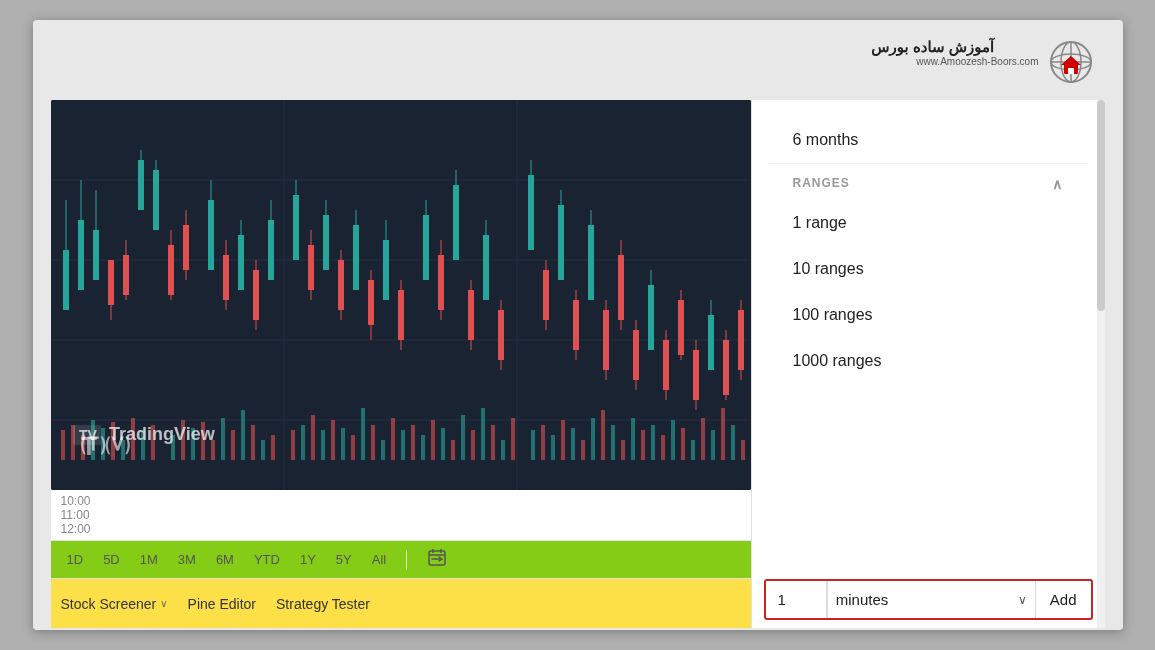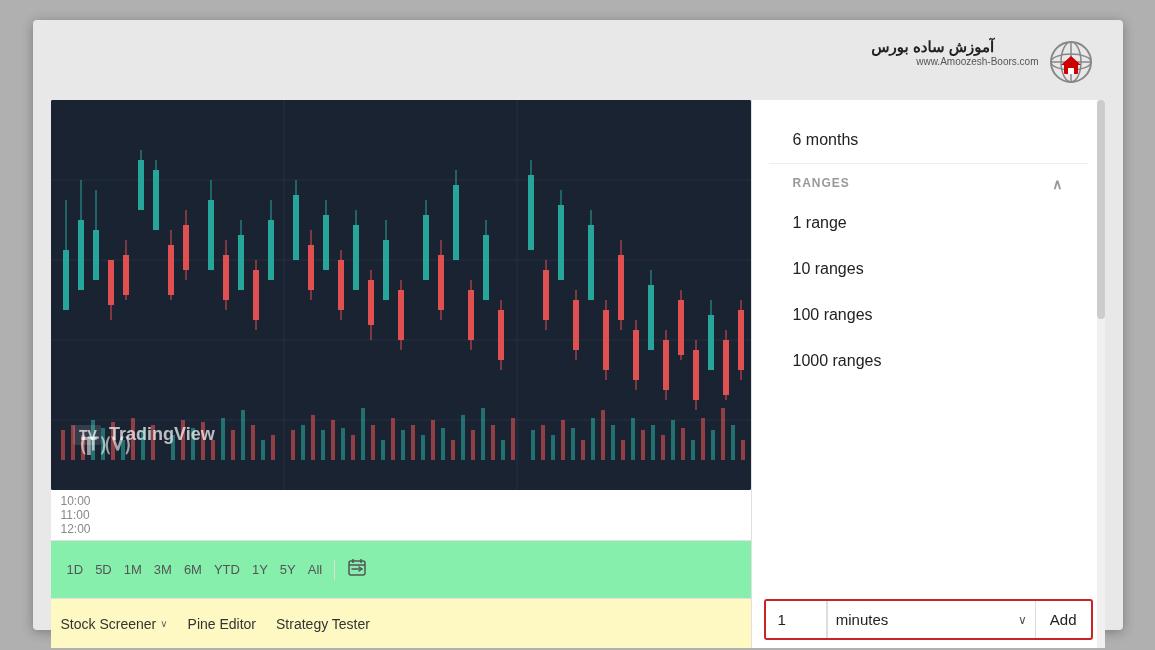--- a/index.html
+++ b/index.html
@@ -101,24 +101,24 @@
       flex-direction: column;
     }
 
     .chart-time-label {
       color: #888;
     }
 
     .toolbar-bar {
       display: flex;
       align-items: center;
-      padding: 14px 10px;
-      background: #86efac;
+      padding: 4px 10px;
+      background: #84cc16;
       border-top: 1px solid #e0e0e0;
-      gap: 0;
+      gap: 8px;
       width: 700px;
     }
 
     .time-btn {
       font-size: 13px;
       color: #555;
       background: none;
       border: none;
       cursor: pointer;
       padding: 3px 6px;
@@ -137,21 +137,21 @@
       border: none;
       cursor: pointer;
       padding: 3px 6px;
       color: #555;
     }
 
     .bottom-tabs {
       display: flex;
       align-items: center;
       padding: 0 10px;
-      background: #fef9c3;
+      background: #fde047;
       border-top: 1px solid #e0e0e0;
       height: 50px;
       gap: 20px;
       width: 700px;
     }
 
     .tab-item {
       font-size: 14px;
       color: #333;
       cursor: pointer;

